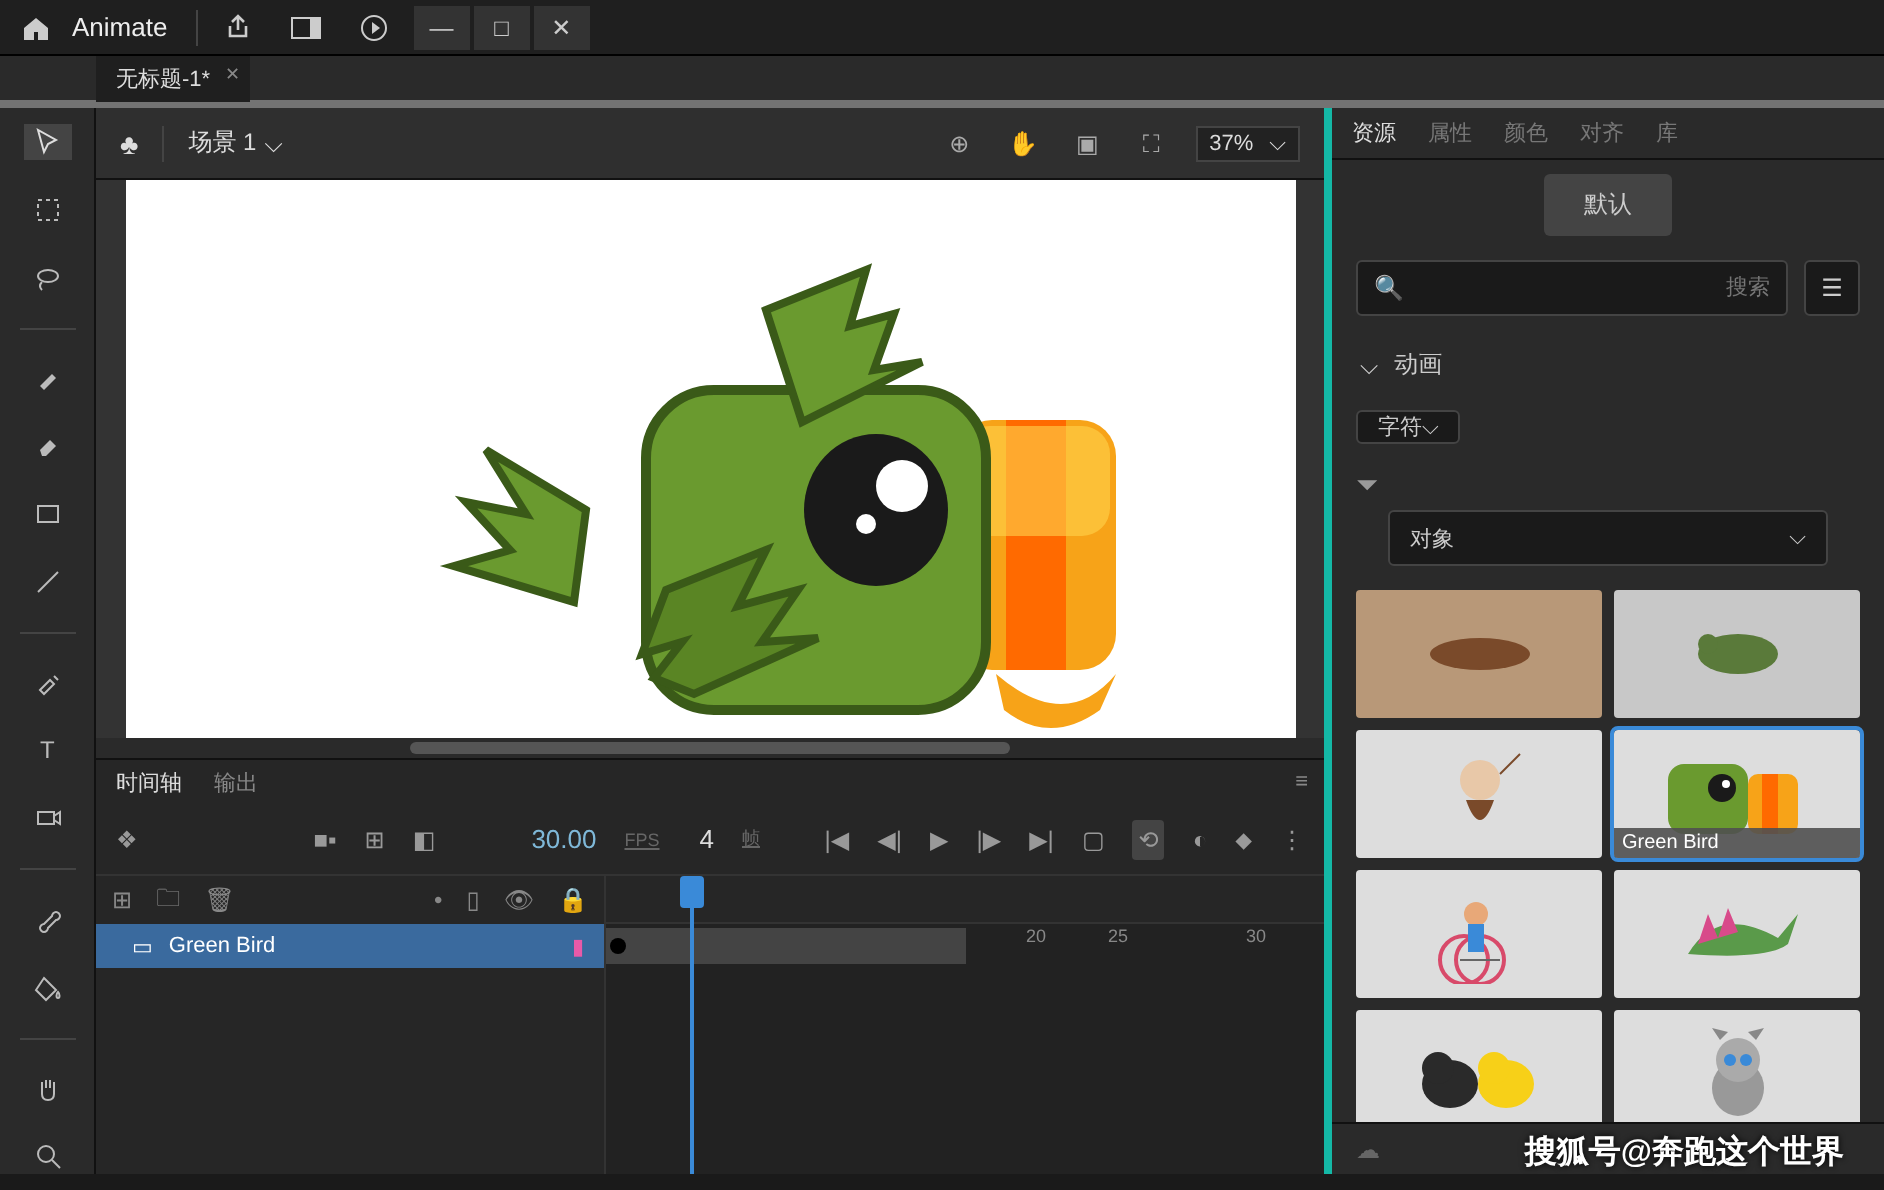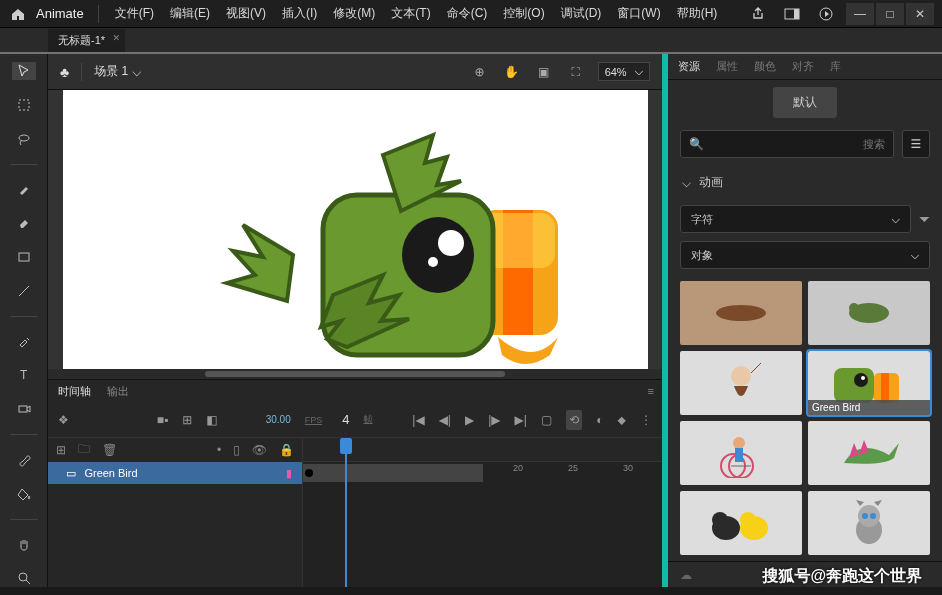--- a/index.html
+++ b/index.html
@@ -5,21 +5,21 @@
 * { margin:0; padding:0; box-sizing:border-box; font-family:"Microsoft YaHei",Arial,sans-serif; }
 body { background:#1a1a1a; color:#ccc; width:942px; height:595px; overflow:hidden; font-size:12px; position:relative; }
 .titlebar { height:28px; background:#1f1f1f; display:flex; align-items:center; padding:0 8px; border-bottom:1px solid #000; }
 .home-icon,.ti-icon { width:20px; height:20px; display:flex; align-items:center; justify-content:center; color:#aaa; cursor:pointer; }
 .app-name { color:#eee; font-size:13px; margin:0 14px 0 8px; }
 .menubar { display:flex; gap:4px; flex:1; }
 .menubar span { color:#d8d8d8; font-size:12px; padding:3px 6px; cursor:pointer; }
 .title-right { display:flex; gap:14px; align-items:center; margin-right:10px; }
 .winbtns { display:flex; gap:2px; }
 .winbtn { width:28px; height:22px; background:#333; display:flex; align-items:center; justify-content:center; color:#ccc; cursor:pointer; }
-.tabbar { height:26px; background:#2a2a2a; display:flex; align-items:center; padding-left:48px; border-bottom:2px solid #737373; }
+.tabbar { height:26px; background:#2a2a2a; display:flex; align-items:center; padding-left:48px; border-bottom:4px solid #737373; }
 .doc-tab { background:#1f1f1f; padding:4px 20px 4px 10px; font-size:11px; color:#ddd; position:relative; cursor:pointer; }
 .doc-tab .x { position:absolute; right:5px; top:4px; font-size:9px; color:#888; }
 .main { display:flex; height:533px; }
 .toolbar { width:48px; background:#2a2a2a; display:flex; flex-direction:column; align-items:center; padding-top:8px; gap:16px; border-right:1px solid #111; }
 .tool { width:24px; height:24px; display:flex; align-items:center; justify-content:center; color:#bbb; cursor:pointer; }
 .tool.active { background:#444; }
 .tool-sep { width:28px; height:1px; background:#444; }
 .center { flex:1; display:flex; flex-direction:column; background:#2f2f2f; }
 .stagebar { height:36px; display:flex; align-items:center; padding:0 12px; gap:12px; border-bottom:1px solid #111; }
 .club { color:#ddd; font-size:14px; }
@@ -28,49 +28,49 @@
 .zoom-box { background:#222; border:1px solid #444; padding:2px 6px; font-size:11px; color:#ddd; display:flex; gap:8px; align-items:center; cursor:pointer; }
 .canvas-wrap { flex:1; background:#333; display:flex; align-items:flex-start; justify-content:center; padding:0; overflow:hidden; }
 .canvas { width:585px; height:305px; background:#fff; margin-top:0; position:relative; }
 .hscroll { height:10px; background:#2a2a2a; display:flex; align-items:center; justify-content:center; }
 .hscroll-thumb { width:300px; height:6px; background:#555; border-radius:3px; }
 .timeline { height:208px; background:#262626; border-top:1px solid #111; display:flex; flex-direction:column; }
 .tl-tabs { height:22px; display:flex; align-items:center; padding-left:10px; gap:16px; font-size:11px; color:#888; }
 .tl-tabs .act { color:#ddd; }
 .tl-ctrl { height:36px; display:flex; align-items:center; padding:0 10px; gap:14px; border-bottom:1px solid #333; }
 .tl-ctrl .ic { color:#999; cursor:pointer; }
-.fps { color:#7fb8d8; font-size:10px; }
+.fps { color:#7fb8d8; font-size:13px; }
 .fps-lbl { color:#666; font-size:9px;text-decoration:underline; }
 .frame-n { color:#ddd; font-size:13px; margin-left:6px; }
 .tl-body { flex:1; display:flex; }
 .tl-layers { width:255px; border-right:1px solid #333; }
 .tl-lhead { height:24px; display:flex; align-items:center; padding:0 8px; gap:12px; color:#888; }
 .tl-layer { height:22px; background:#3a6a9e; display:flex; align-items:center; padding-left:18px; gap:8px; font-size:11px; color:#fff; }
 .tl-frames { flex:1; position:relative; background:#222; }
 .ruler { height:24px; background:#262626; position:relative; font-size:9px; color:#888; border-bottom:1px solid #333; }
 .ruler span { position:absolute; top:5px;margin-top:20px; }
 .playhead { position:absolute; top:0; bottom:0; width:2px; background:#3a8ad8; left:42px; }
 .playhead::before { content:''; position:absolute; top:0; left:-5px; width:12px; height:16px; background:#3a8ad8; border-radius:2px; }
 .frame-track { height:22px; position:relative; }
 .frame-span { position:absolute; top:2px; height:18px; background:#444; left:0; width:180px; }
 .kf { position:absolute; top:7px; width:8px; height:8px; background:#000; border-radius:50%; left:2px; }
-.rpanel { width:280px; background:#2a2a2a; border-left:6px solid #14b8a6; display:flex; flex-direction:column; }
+.rpanel { width:280px; background:#2a2a2a; border-left:4px solid #14b8a6; display:flex; flex-direction:column; }
 .rp-tabs { height:26px; display:flex; align-items:center; padding-left:10px; gap:16px; font-size:11px; border-bottom:1px solid #111; }
 .rp-tabs span { color:#777; cursor:pointer; }
 .rp-tabs .on { color:#ddd; }
 .rp-modes { height:44px; display:flex; align-items:center; justify-content:center; gap:4px; }
 .mode-btn { padding:7px 20px; font-size:12px; color:#ccc; cursor:pointer; border-radius:3px; }
 .mode-btn.on { background:#444; }
 .rp-search { display:flex; padding:6px 12px; gap:8px; align-items:center; }
 .search-box { flex:1; background:#1a1a1a; border:1px solid #444; border-radius:3px; height:28px; display:flex; align-items:center; padding:0 8px; gap:8px; }
 .search-box input { background:none; border:none; outline:none; color:#ccc; font-size:11px; flex:1;text-align:right; }
 .list-btn { width:28px; height:28px; background:#1a1a1a; border:1px solid #444; border-radius:3px; display:flex; align-items:center; justify-content:center; cursor:pointer; }
 .rp-section { padding:10px 14px; display:flex; align-items:center; gap:8px; font-size:12px; color:#ccc; cursor:pointer; }
-.rp-dd { margin:4px 12px; background:#1a1a1a; border:1px solid #444; border-radius:3px; height:28px; display:flex; align-items:center; padding:0 10px; justify-content:space-between; cursor:pointer; font-size:11px; }
-.filter-row { display:flex; gap:8px; align-items:center; padding:0 12px; }
+.rp-dd { margin:4px 28px; background:#1a1a1a; border:1px solid #444; border-radius:3px; height:28px; display:flex; align-items:center; padding:0 10px; justify-content:space-between; cursor:pointer; font-size:11px; }
+.filter-row { display:flex; gap:8px; align-items:flex-start; padding:0 12px;flex-direction:column; }
 .filter-row .rp-dd { flex:1; margin:4px 0; }
 .filter-ic { color:#999; cursor:pointer; font-size:14px; }
 .asset-grid { flex:1; padding:8px 12px; display:grid; grid-template-columns:1fr 1fr; gap:6px; overflow:hidden; align-content:start; }
 .asset { background:#ddd; height:64px; border-radius:2px; position:relative; cursor:pointer; overflow:hidden; display:flex; align-items:center; justify-content:center; }
 .asset.sel { outline:2px solid #3a8ad8; }
 .asset-label { position:absolute; bottom:0; left:0; right:0; background:rgba(80,80,80,.9); color:#fff; font-size:10px; padding:2px 4px; }
 .rp-foot { height:26px; border-top:1px solid #111; display:flex; align-items:center; padding-left:12px; }
 .watermark { position:absolute; bottom:8px; right:20px; color:#fff; font-size:16px; font-weight:bold; text-shadow:0 0 3px #000; pointer-events:none; }
 svg { display:block; }
 </style>
@@ -78,33 +78,20 @@
 <body>
 
 <div class="titlebar">
   <div class="home-icon">
       <svg width="16" height="16" viewBox="0 0 16 16">
         <path d="M2 8l6-5 6 5v6H9v-4H7v4H2z" fill="#ccc"></path>
       </svg>
     </div>
   <div class="app-name">Animate</div>
   <div style="width:1px;height:18px;background:#444;margin-right:10px"></div>
-  <div class="menubar">
-    <span>文件(F)</span>
-    <span>编辑(E)</span>
-    <span>视图(V)</span>
-    <span>插入(I)</span>
-    <span>修改(M)</span>
-    <span>文本(T)</span>
-    <span>命令(C)</span>
-    <span>控制(O)</span>
-    <span>调试(D)</span>
-    <span>窗口(W)</span>
-    <span>帮助(H)</span>
-  </div>
   <div class="title-right">
     <div class="ti-icon">
         <svg width="14" height="14" viewBox="0 0 14 14">
           <path d="M3 6v5h8V6M7 1v7M4 4l3-3 3 3" stroke="#ccc" fill="none" stroke-width="1.3"></path>
         </svg>
       </div>
     <div class="ti-icon">
         <svg width="16" height="12" viewBox="0 0 16 12">
           <rect x="1" y="1" width="14" height="10" stroke="#ccc" fill="none"></rect>
           <rect x="10" y="1" width="5" height="10" fill="#ccc"></rect>
@@ -219,21 +206,21 @@
       <div class="scene-dd">
         <span>场景 1</span>
         <span>⌵</span>
       </div>
       <div class="stage-right">
         <span class="ti-icon">⊕</span>
         <span class="ti-icon">✋</span>
         <span class="ti-icon">▣</span>
         <span class="ti-icon">⛶</span>
         <div class="zoom-box">
-          <span>64%</span>
+          <span>37%</span>
           <span>⌵</span>
         </div>
       </div>
     </div>
     <div class="canvas-wrap">
       <div class="canvas">
         <svg width="585" height="305" viewBox="0 0 585 305">
           <g transform="translate(300 175)">
             <rect x="115" y="-55" width="80" height="125" rx="18" fill="#f7a318"></rect>
             <rect x="140" y="-55" width="30" height="125" fill="#ff6a00"></rect>
@@ -300,21 +287,21 @@
             <span>Green Bird</span>
             <span style="margin-left:auto;margin-right:10px;color:#e85aa8">▮</span>
           </div>
         </div>
         <div class="tl-frames">
           <div class="ruler">
             <span style="left:58px">1s</span>
             <span style="left:100px">19</span>
             <span style="left:155px">17</span>
             <span style="left:210px">20</span>
-            <span style="left:265px">25</span>
+            <span style="left:251px">25</span>
             <span style="left:320px">30</span>
           </div>
           <div class="frame-track">
             <div class="frame-span"></div>
             <div class="kf"></div>
           </div>
           <div class="playhead"></div>
         </div>
       </div>
     </div>

